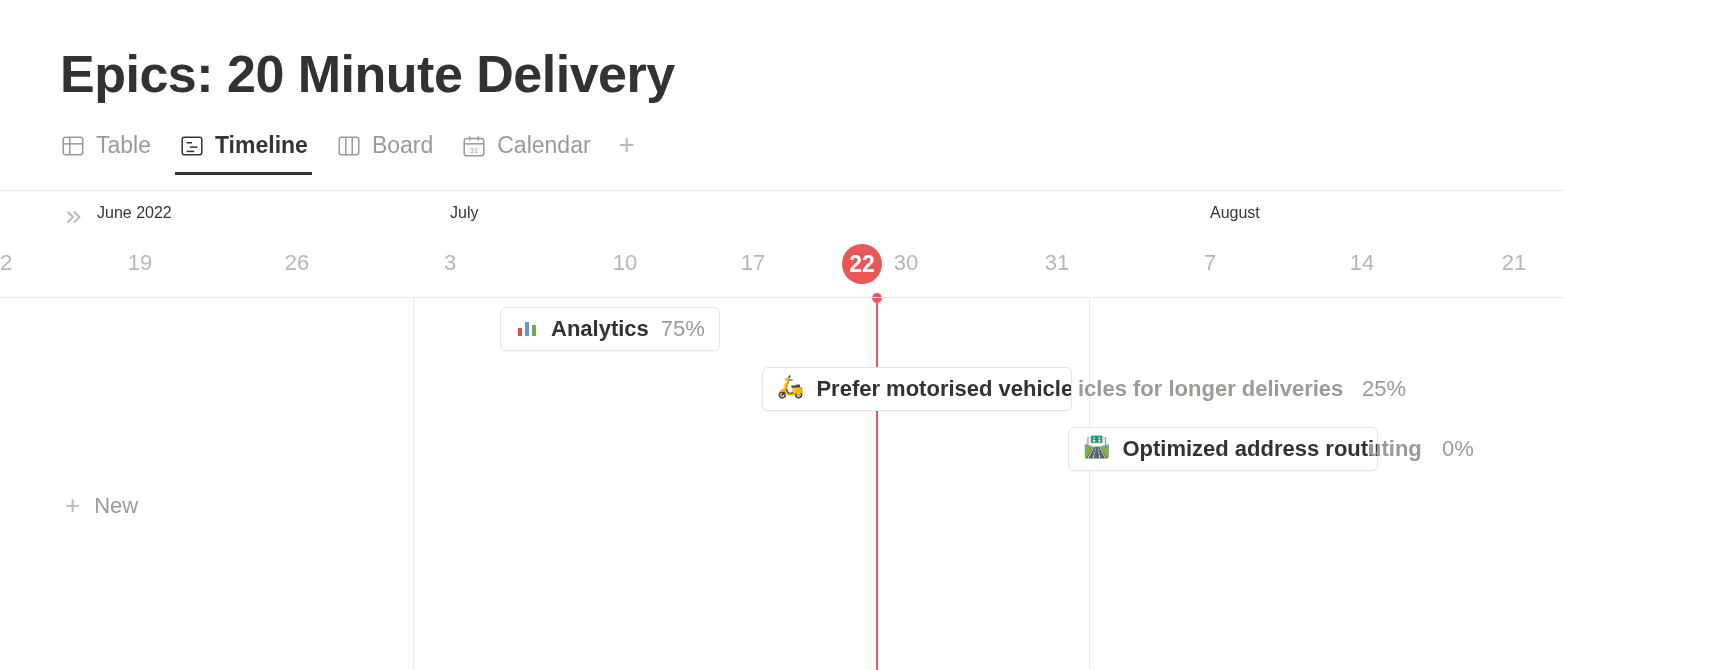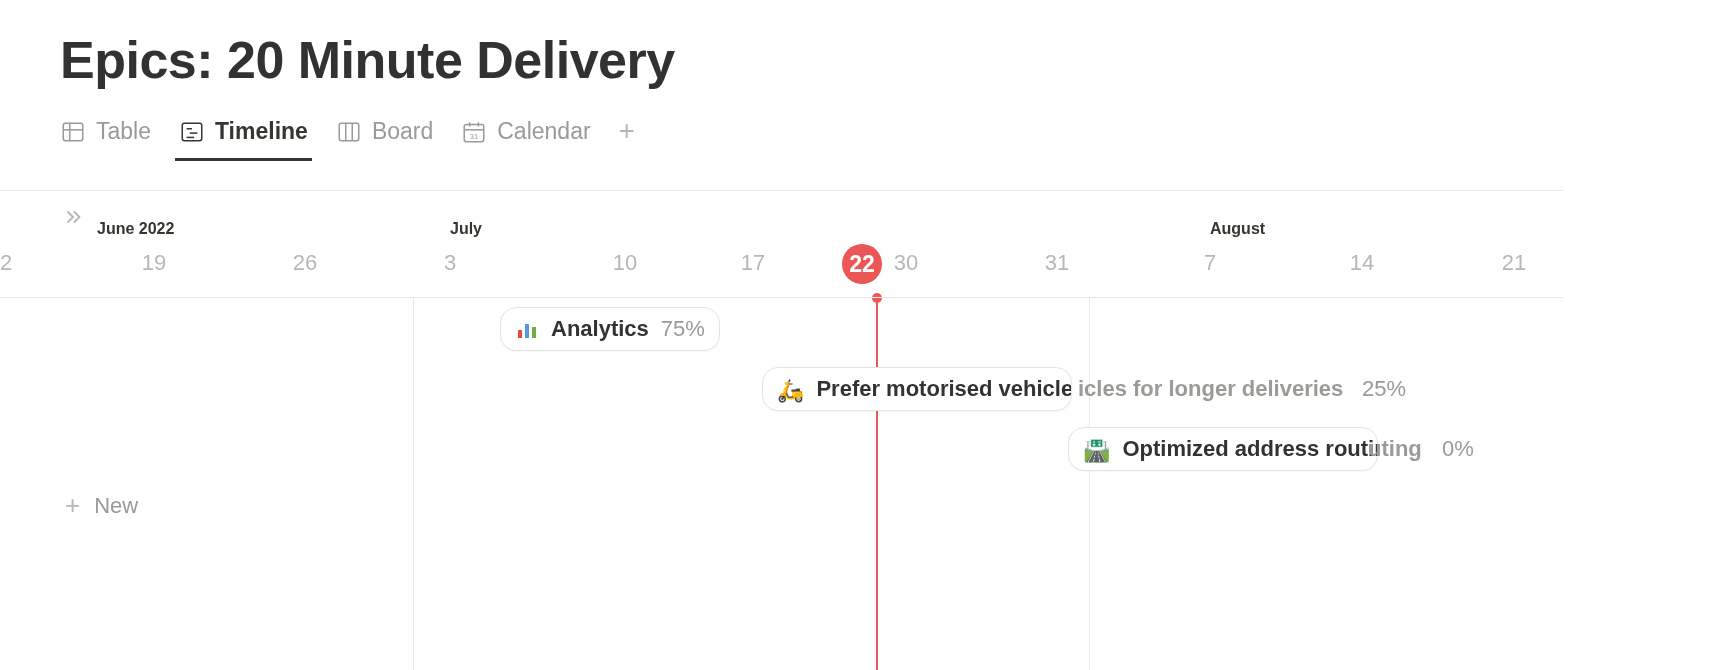--- a/index.html
+++ b/index.html
@@ -3,46 +3,46 @@
 <meta charset="utf-8">
 <style>
   :root{
     --text:#37352f;
     --grey:#9b9a97;
     --light-grey:#b8b7b4;
     --border:#e9e9e7;
     --red:#eb5757;
   }
   html,body{margin:0;padding:0;background:#fff;font-family:-apple-system,BlinkMacSystemFont,"Segoe UI",Helvetica,Arial,sans-serif;color:var(--text);overflow:hidden}
-  .page{width:1564px;height:670px;position:relative;box-sizing:border-box;padding-left:60px;padding-top:30px}
+  .page{width:1564px;height:670px;position:relative;box-sizing:border-box;padding-left:60px;padding-top:44px}
   h1.title{font-size:52px;font-weight:700;margin:0 0 28px 0;color:#333230;letter-spacing:-0.5px}
   
   .tabs{display:flex;align-items:center;gap:28px;font-size:23px;color:var(--grey);padding-bottom:14px}
   .tab{display:flex;align-items:center;gap:10px;cursor:pointer;justify-content:flex-end;}
   .tab.active{color:var(--text);font-weight:600;position:relative}
   .tab.active::after{content:"";position:absolute;left:-4px;right:-4px;bottom:-16px;height:3px;background:var(--text)}
   .tab svg{width:26px;height:26px;stroke:currentColor;fill:none;stroke-width:1.4}
   .add-view{color:var(--light-grey);font-size:28px;font-weight:300;cursor:pointer;line-height:1;margin-top:-2px}
   
   .hr{position:absolute;left:0;right:0;border-top:1px solid var(--border)}
   .hr1{top:190px}
   .hr2{top:297px}
   .expand{position:absolute;left:62px;top:206px;color:var(--light-grey);cursor:pointer}
   .expand svg{width:22px;height:22px;stroke:currentColor;stroke-width:2;fill:none}
-  .month-label{position:absolute;top:220px;font-weight:700}
+  .month-label{position:absolute;top:204px;font-weight:400}
   .days{position:absolute;top:250px;left:0;right:0;height:30px;font-size:22px;color:var(--light-grey);font-weight:400}
   .day{position:absolute;transform:translateX(-50%);}
   
   .vline{position:absolute;top:297px;bottom:0;width:1px;background:var(--border)}
   
   .today-circle{position:absolute;width:40px;height:40px;border-radius:50%;background:var(--red);color:#fff;display:flex;align-items:center;justify-content:center;font-size:23px;font-weight:600;transform:translateX(-50%);top:244px}
   .today-dot{position:absolute;width:10px;height:10px;border-radius:50%;background:var(--red);transform:translate(-50%,-50%);top:298px}
   .today-line{position:absolute;width:2px;background:var(--red);top:298px;bottom:0;transform:translateX(-50%)}
   
-  .card{position:absolute;display:flex;align-items:flex-end;gap:12px;background:#fff;border:1px solid #e4e4e2;box-shadow:0 1px 2px rgba(0,0,0,0.04);border-radius:16px;padding:8px 14px;font-size:22px;font-weight:600;color:#333230;white-space:nowrap;cursor:pointer}
+  .card{position:absolute;display:flex;align-items:flex-start;gap:12px;background:#fff;border:1px solid #e4e4e2;box-shadow:0 1px 2px rgba(0,0,0,0.04);border-radius:6px;padding:8px 14px;font-size:22px;font-weight:600;color:#333230;white-space:nowrap;cursor:pointer}
   .card .pct{color:var(--grey);font-weight:500}
   .card .emoji{font-size:22px;line-height:1}
   .card svg.icon{width:24px;height:24px}
   
   .overflow-title{position:absolute;font-size:22px;font-weight:600;color:var(--grey);white-space:nowrap}
   .overflow-pct{position:absolute;font-size:22px;font-weight:500;color:var(--grey)}
   
   .new-row{position:absolute;left:65px;top:490px;display:flex;align-items:center;gap:14px;font-size:22px;color:var(--grey);cursor:pointer}
   .new-row .plus{font-size:26px;font-weight:300;color:var(--light-grey)}
 </style>
@@ -99,22 +99,22 @@
         <polyline points="13,6 19,12 13,18"></polyline>
       </svg>
   </div>
 
   <div class="month-label" style="left:97px">June 2022</div>
   <div class="month-label" style="left:450px">July</div>
   <div class="month-label" style="left:1210px">August</div>
 
   <div class="days">
     <span class="day" style="left:6px">2</span>
-    <span class="day" style="left:154px">19</span>
-    <span class="day" style="left:305px">26</span>
+    <span class="day" style="left:140px">19</span>
+    <span class="day" style="left:297px">26</span>
     <span class="day" style="left:450px">3</span>
     <span class="day" style="left:625px">10</span>
     <span class="day" style="left:753px">17</span>
     <span class="day" style="left:906px">30</span>
     <span class="day" style="left:1057px">31</span>
     <span class="day" style="left:1210px">7</span>
     <span class="day" style="left:1362px">14</span>
     <span class="day" style="left:1514px">21</span>
   </div>
 

